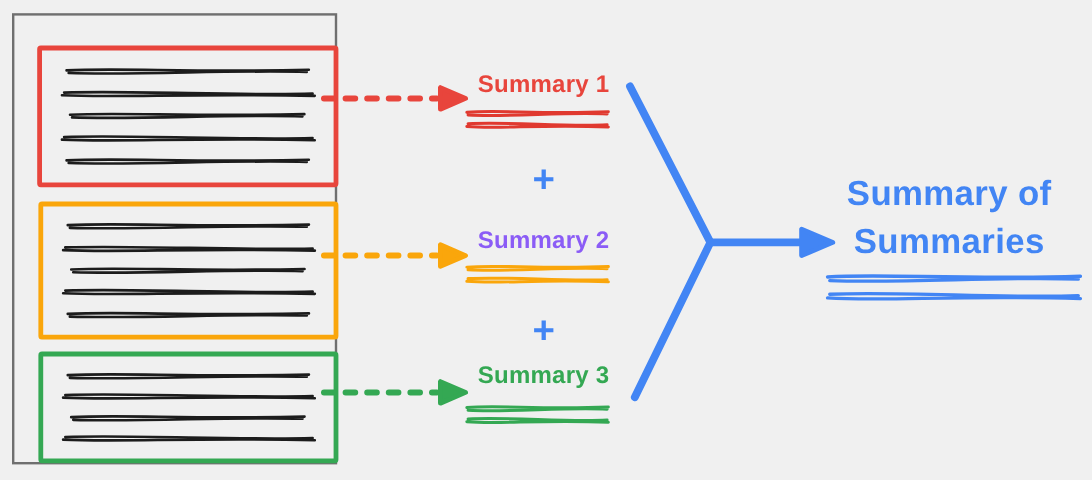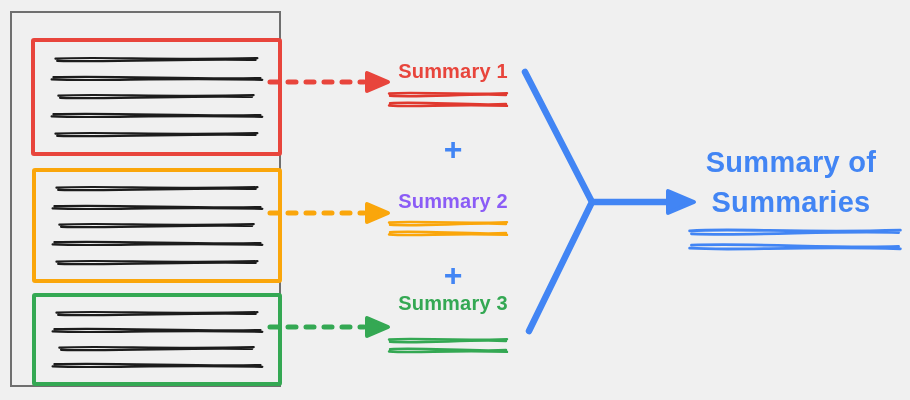--- a/index.html
+++ b/index.html
@@ -31,21 +31,21 @@
   .darrow.orange line,.darrow.orange polygon{stroke:#faa60b;fill:#faa60b;}
   .darrow.green line,.darrow.green polygon{stroke:#34a853;fill:#34a853;}
   .d-red{left:266px;top:67px;}
   .d-orange{left:266px;top:198px;}
   .d-green{left:266px;top:312px;}
 
   
   .sumlabel{position:absolute;left:378px;width:150px;text-align:center;font-size:20px;font-weight:700;line-height:22px;letter-spacing:.2px;}
   .s1{top:60px;color:#e8453c;}
   .s2{top:190px;color:#8b5cf6;}
-  .s3{top:292px;color:#34a853;}
+  .s3{top:302px;color:#34a853;}
   .u{position:absolute;left:387px;width:122px;display:flex;flex-direction:column;gap:1px;}
   .u .scr{width:100%;height:9px;}
   .u .scr:nth-child(2){transform:scaleY(-1);}
   .u-red{top:90px;color:#e0392f;}
   .u-orange{top:219px;color:#faa60b;}
   .u-green{top:336px;color:#34a853;}
   .plus{position:absolute;left:431px;width:44px;text-align:center;color:#4285f4;font-size:32px;font-weight:800;line-height:36px;}
   .p1{top:131px;} .p2{top:257px;}
 
   

